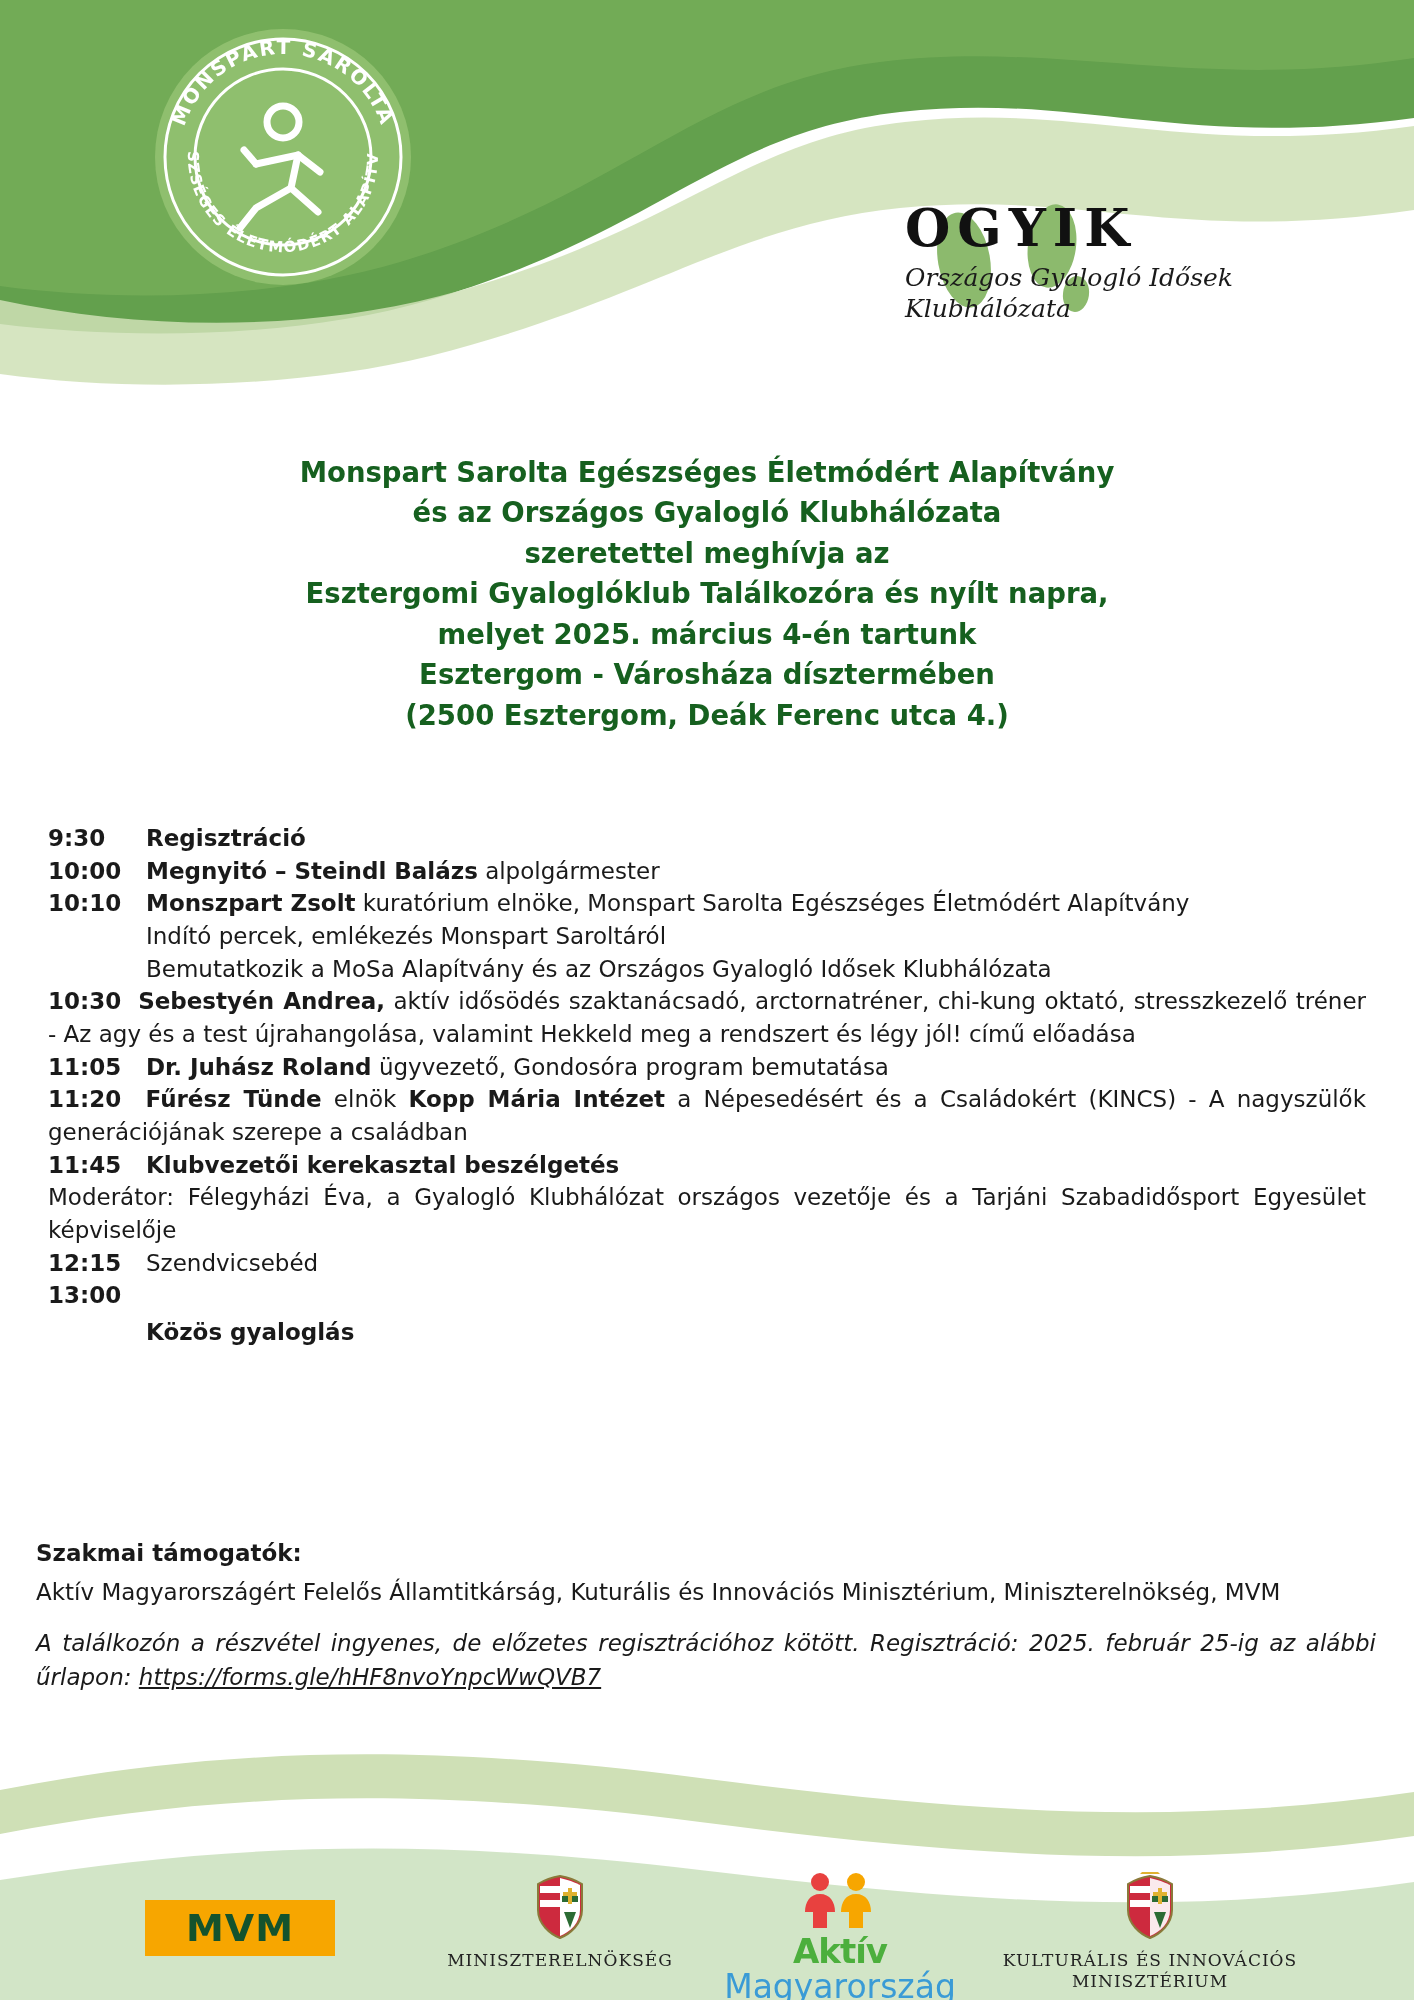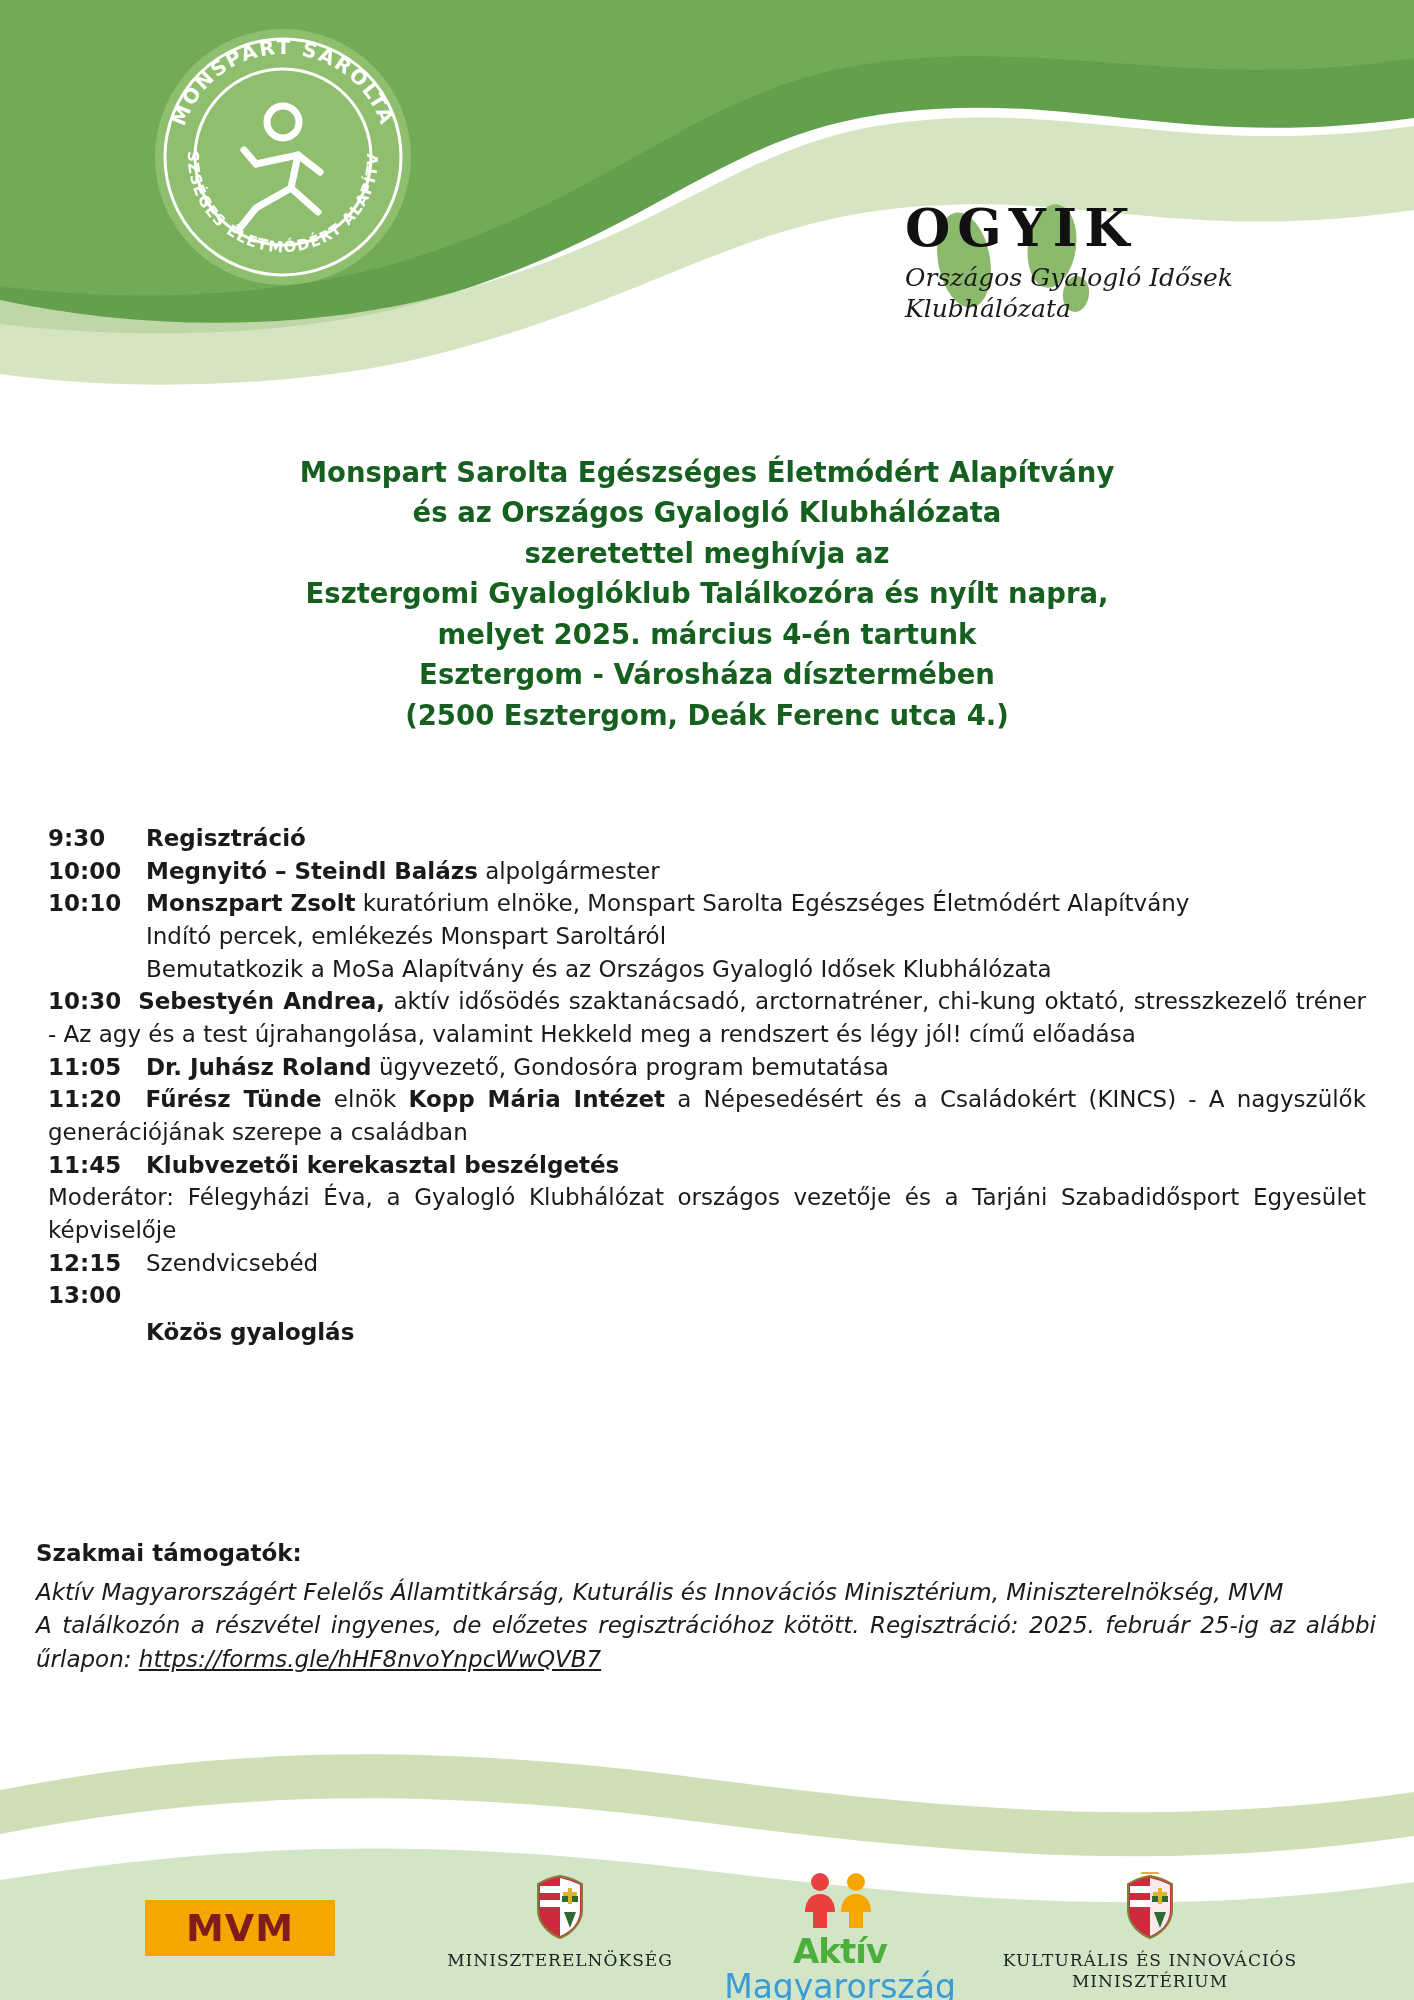--- a/index.html
+++ b/index.html
@@ -122,23 +122,23 @@
     top: 1540px;
     width: 1340px;
     font-size: 23px;
     color: #1a1a1a;
   }
   .sup-title {
     font-weight: bold;
     margin-bottom: 10px;
   }
   .sup-body {
-    font-style: italic;
     text-align: justify;
     line-height: 1.45;
+    margin-bottom: 18px;
   }
   .sup-note {
     font-style: italic;
     text-align: justify;
     line-height: 1.45;
   }
   .sup-note a {
     color: #1a1a1a;
     text-decoration: underline;
     margin-top: 8px;
@@ -168,21 +168,21 @@
     left: 145px;
     top: 30px;
     width: 190px;
     height: 56px;
     background: #f7a600;
     display: flex;
     align-items: center;
     justify-content: center;
   }
   .mvm-text {
-    color: #7f1d1d;
+    color: #14532d;
     font-family: "DejaVu Sans", sans-serif;
     font-weight: bold;
     font-size: 38px;
     letter-spacing: 1px;
   }
   .crest-block {
     position: absolute;
     text-align: center;
   }
   .crest-block.minelnok { left: 430px; top: 2px; width: 260px; }

